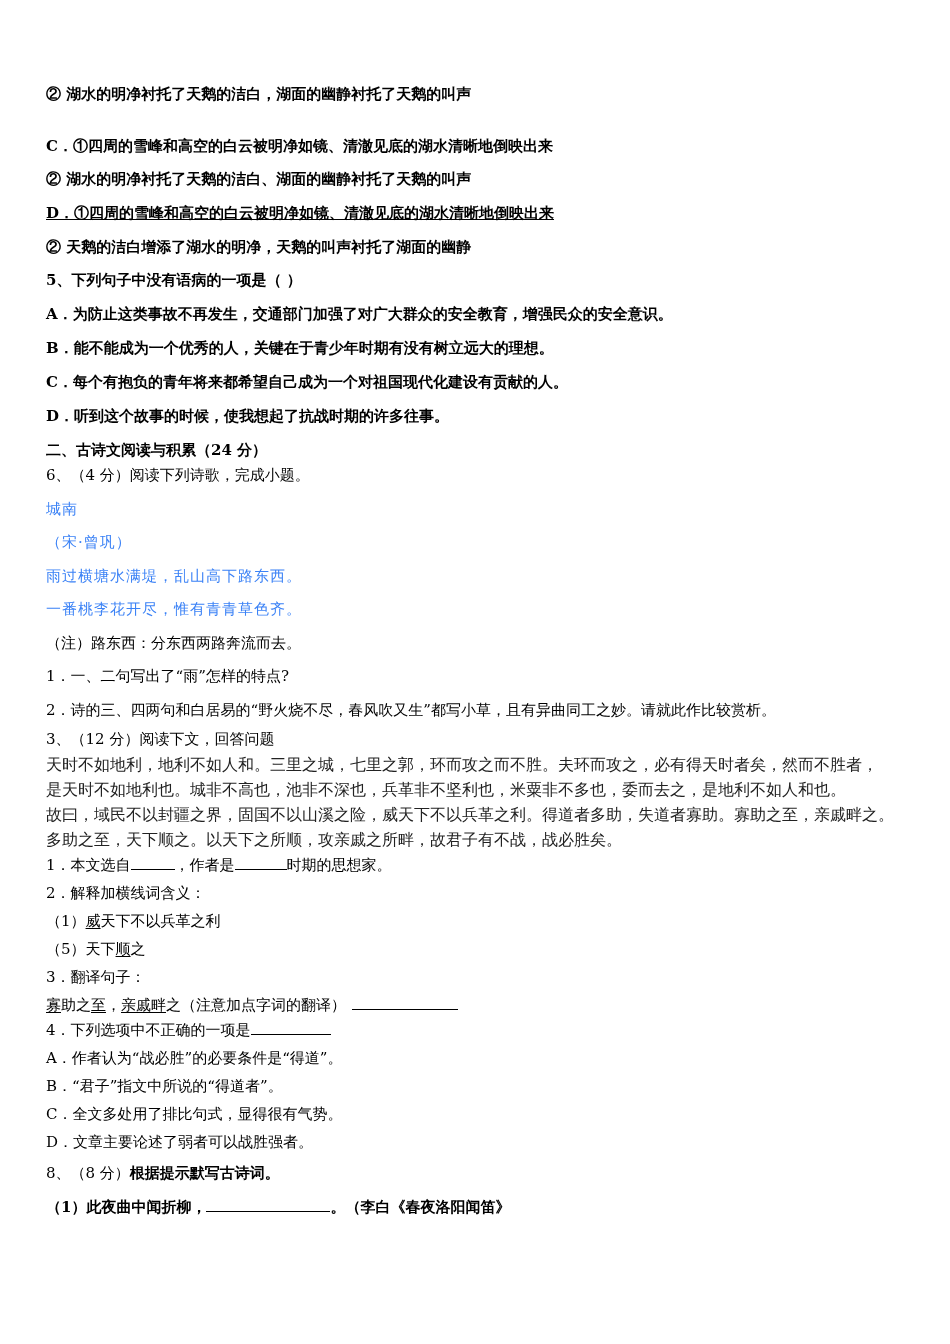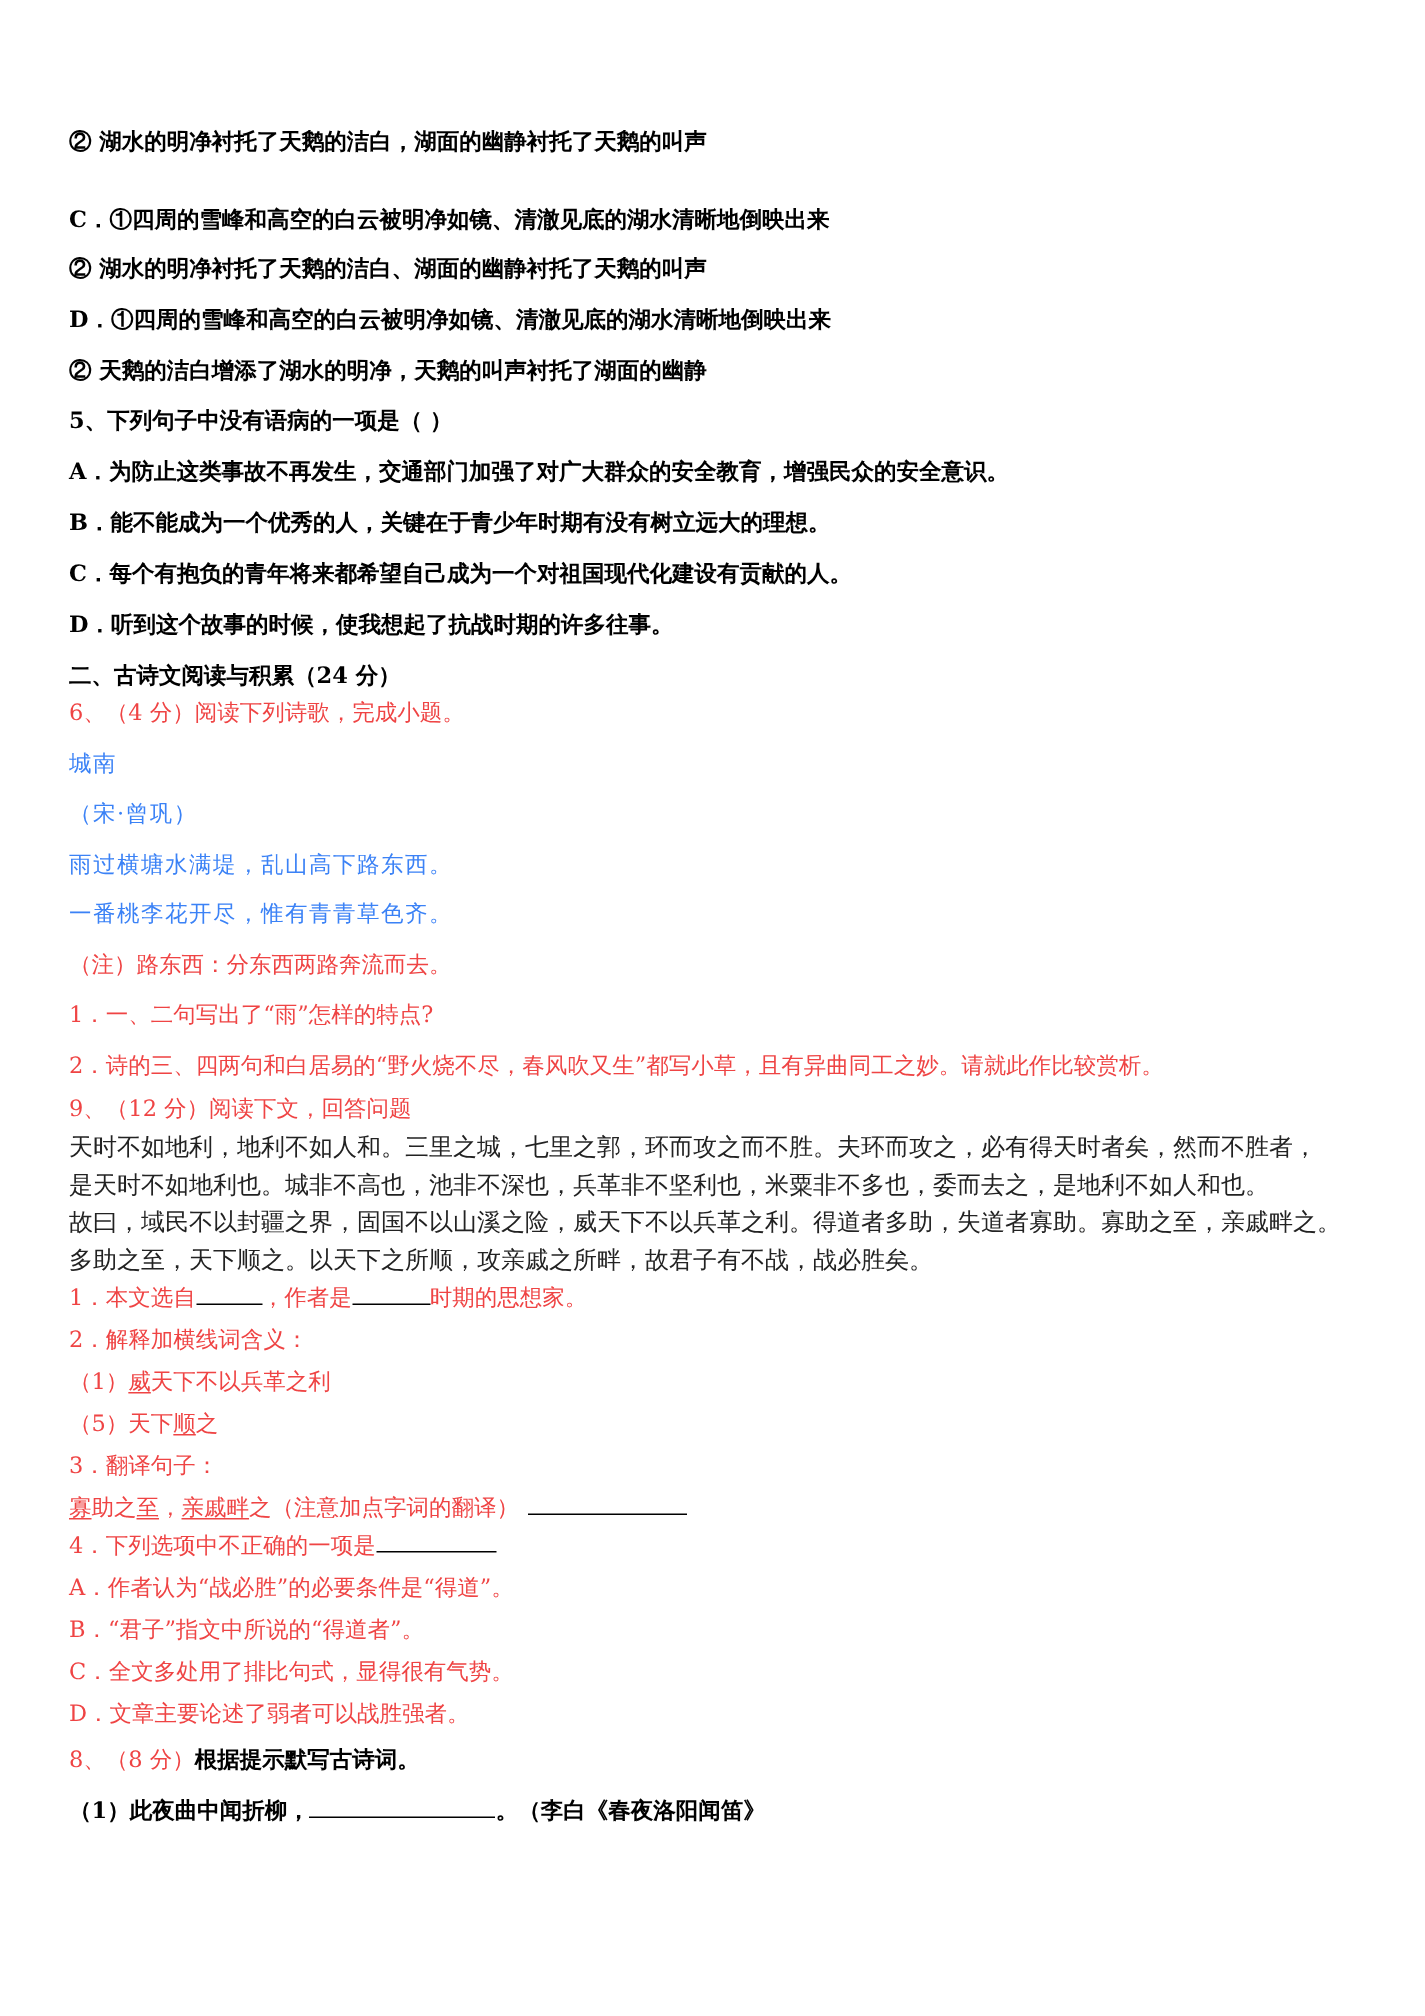--- a/index.html
+++ b/index.html
@@ -6,56 +6,56 @@
   body {
     width: 950px; height: 1344px; position: relative; overflow: hidden;
     font-family: "DejaVu Serif", "Liberation Serif", serif;
     color: #111111;
   }
   .line {
     position: absolute; left: 46px; white-space: nowrap;
     font-size: 15px; line-height: 20px;
   }
   .bold { font-weight: bold; color: #000; }
-  .reg { font-weight: normal; color: #ef4444; }
+  .reg { font-weight: normal; color: #000000; }
   .poem { font-size: 15px; letter-spacing: 1px; color: #3b82f6; }
   .para { font-size: 16px; letter-spacing: 0px; color: #222; }
   .u { text-decoration: underline; text-underline-offset: 2px; }
   .blank { display: inline-block; border-bottom: 1px solid #000; height: 14px; vertical-align: baseline; }
 </style>
 </head>
 <body>
 
 <div>
 
   <div class="line bold" style="top:84px;">② 湖水的明净衬托了天鹅的洁白，湖面的幽静衬托了天鹅的叫声</div>
   <div class="line bold" style="top:136px;">C．①四周的雪峰和高空的白云被明净如镜、清澈见底的湖水清晰地倒映出来</div>
   <div class="line bold" style="top:169px;">② 湖水的明净衬托了天鹅的洁白、湖面的幽静衬托了天鹅的叫声</div>
-  <div class="line bold" style="top:203px;">D．①四周的雪峰和高空的白云被明净如镜、清澈见底的湖水清晰地倒映出来</div>
+  <div class="line bold" style="top:203px;text-decoration:underline;">D．①四周的雪峰和高空的白云被明净如镜、清澈见底的湖水清晰地倒映出来</div>
   <div class="line bold" style="top:237px;">② 天鹅的洁白增添了湖水的明净，天鹅的叫声衬托了湖面的幽静</div>
 
   <div class="line bold" style="top:270px;">5、下列句子中没有语病的一项是（      ）</div>
   <div class="line bold" style="top:304px;">A．为防止这类事故不再发生，交通部门加强了对广大群众的安全教育，增强民众的安全意识。</div>
   <div class="line bold" style="top:338px;">B．能不能成为一个优秀的人，关键在于青少年时期有没有树立远大的理想。</div>
   <div class="line bold" style="top:372px;">C．每个有抱负的青年将来都希望自己成为一个对祖国现代化建设有贡献的人。</div>
   <div class="line bold" style="top:406px;">D．听到这个故事的时候，使我想起了抗战时期的许多往事。</div>
 
   <div class="line bold" style="top:440px;">二、古诗文阅读与积累（24 分）</div>
   <div class="line reg" style="top:465px;">6、（4 分）阅读下列诗歌，完成小题。</div>
 
   <div class="line poem" style="top:499px;">城南</div>
   <div class="line poem" style="top:532px;">（宋·曾巩）</div>
   <div class="line poem" style="top:566px;">雨过横塘水满堤，乱山高下路东西。</div>
   <div class="line poem" style="top:599px;">一番桃李花开尽，惟有青青草色齐。</div>
   <div class="line reg" style="top:633px;">（注）路东西：分东西两路奔流而去。</div>
 
   <div class="line reg" style="top:666px;">1．一、二句写出了“雨”怎样的特点?</div>
   <div class="line reg" style="top:700px;">2．诗的三、四两句和白居易的“野火烧不尽，春风吹又生”都写小草，且有异曲同工之妙。请就此作比较赏析。</div>
 
-  <div class="line reg" style="top:729px;">9、（12 分）阅读下文，回答问题</div>
+  <div class="line reg" style="top:729px;">3、（12 分）阅读下文，回答问题</div>
   <div class="line para" style="top:755px;">天时不如地利，地利不如人和。三里之城，七里之郭，环而攻之而不胜。夫环而攻之，必有得天时者矣，然而不胜者，</div>
   <div class="line para" style="top:780px;">是天时不如地利也。城非不高也，池非不深也，兵革非不坚利也，米粟非不多也，委而去之，是地利不如人和也。</div>
   <div class="line para" style="top:805px;">故曰，域民不以封疆之界，固国不以山溪之险，威天下不以兵革之利。得道者多助，失道者寡助。寡助之至，亲戚畔之。</div>
   <div class="line para" style="top:830px;text-align:center;">多助之至，天下顺之。以天下之所顺，攻亲戚之所畔，故君子有不战，战必胜矣。</div>
 
   <div class="line reg" style="top:855px;">
     <span>1．本文选自</span><span class="blank" style="width:44px;"></span><span>，作者是</span><span class="blank" style="width:52px;"></span><span>时期的思想家。</span>
   </div>
   <div class="line reg" style="top:883px;">2．解释加横线词含义：</div>
   <div class="line reg" style="top:911px;">

